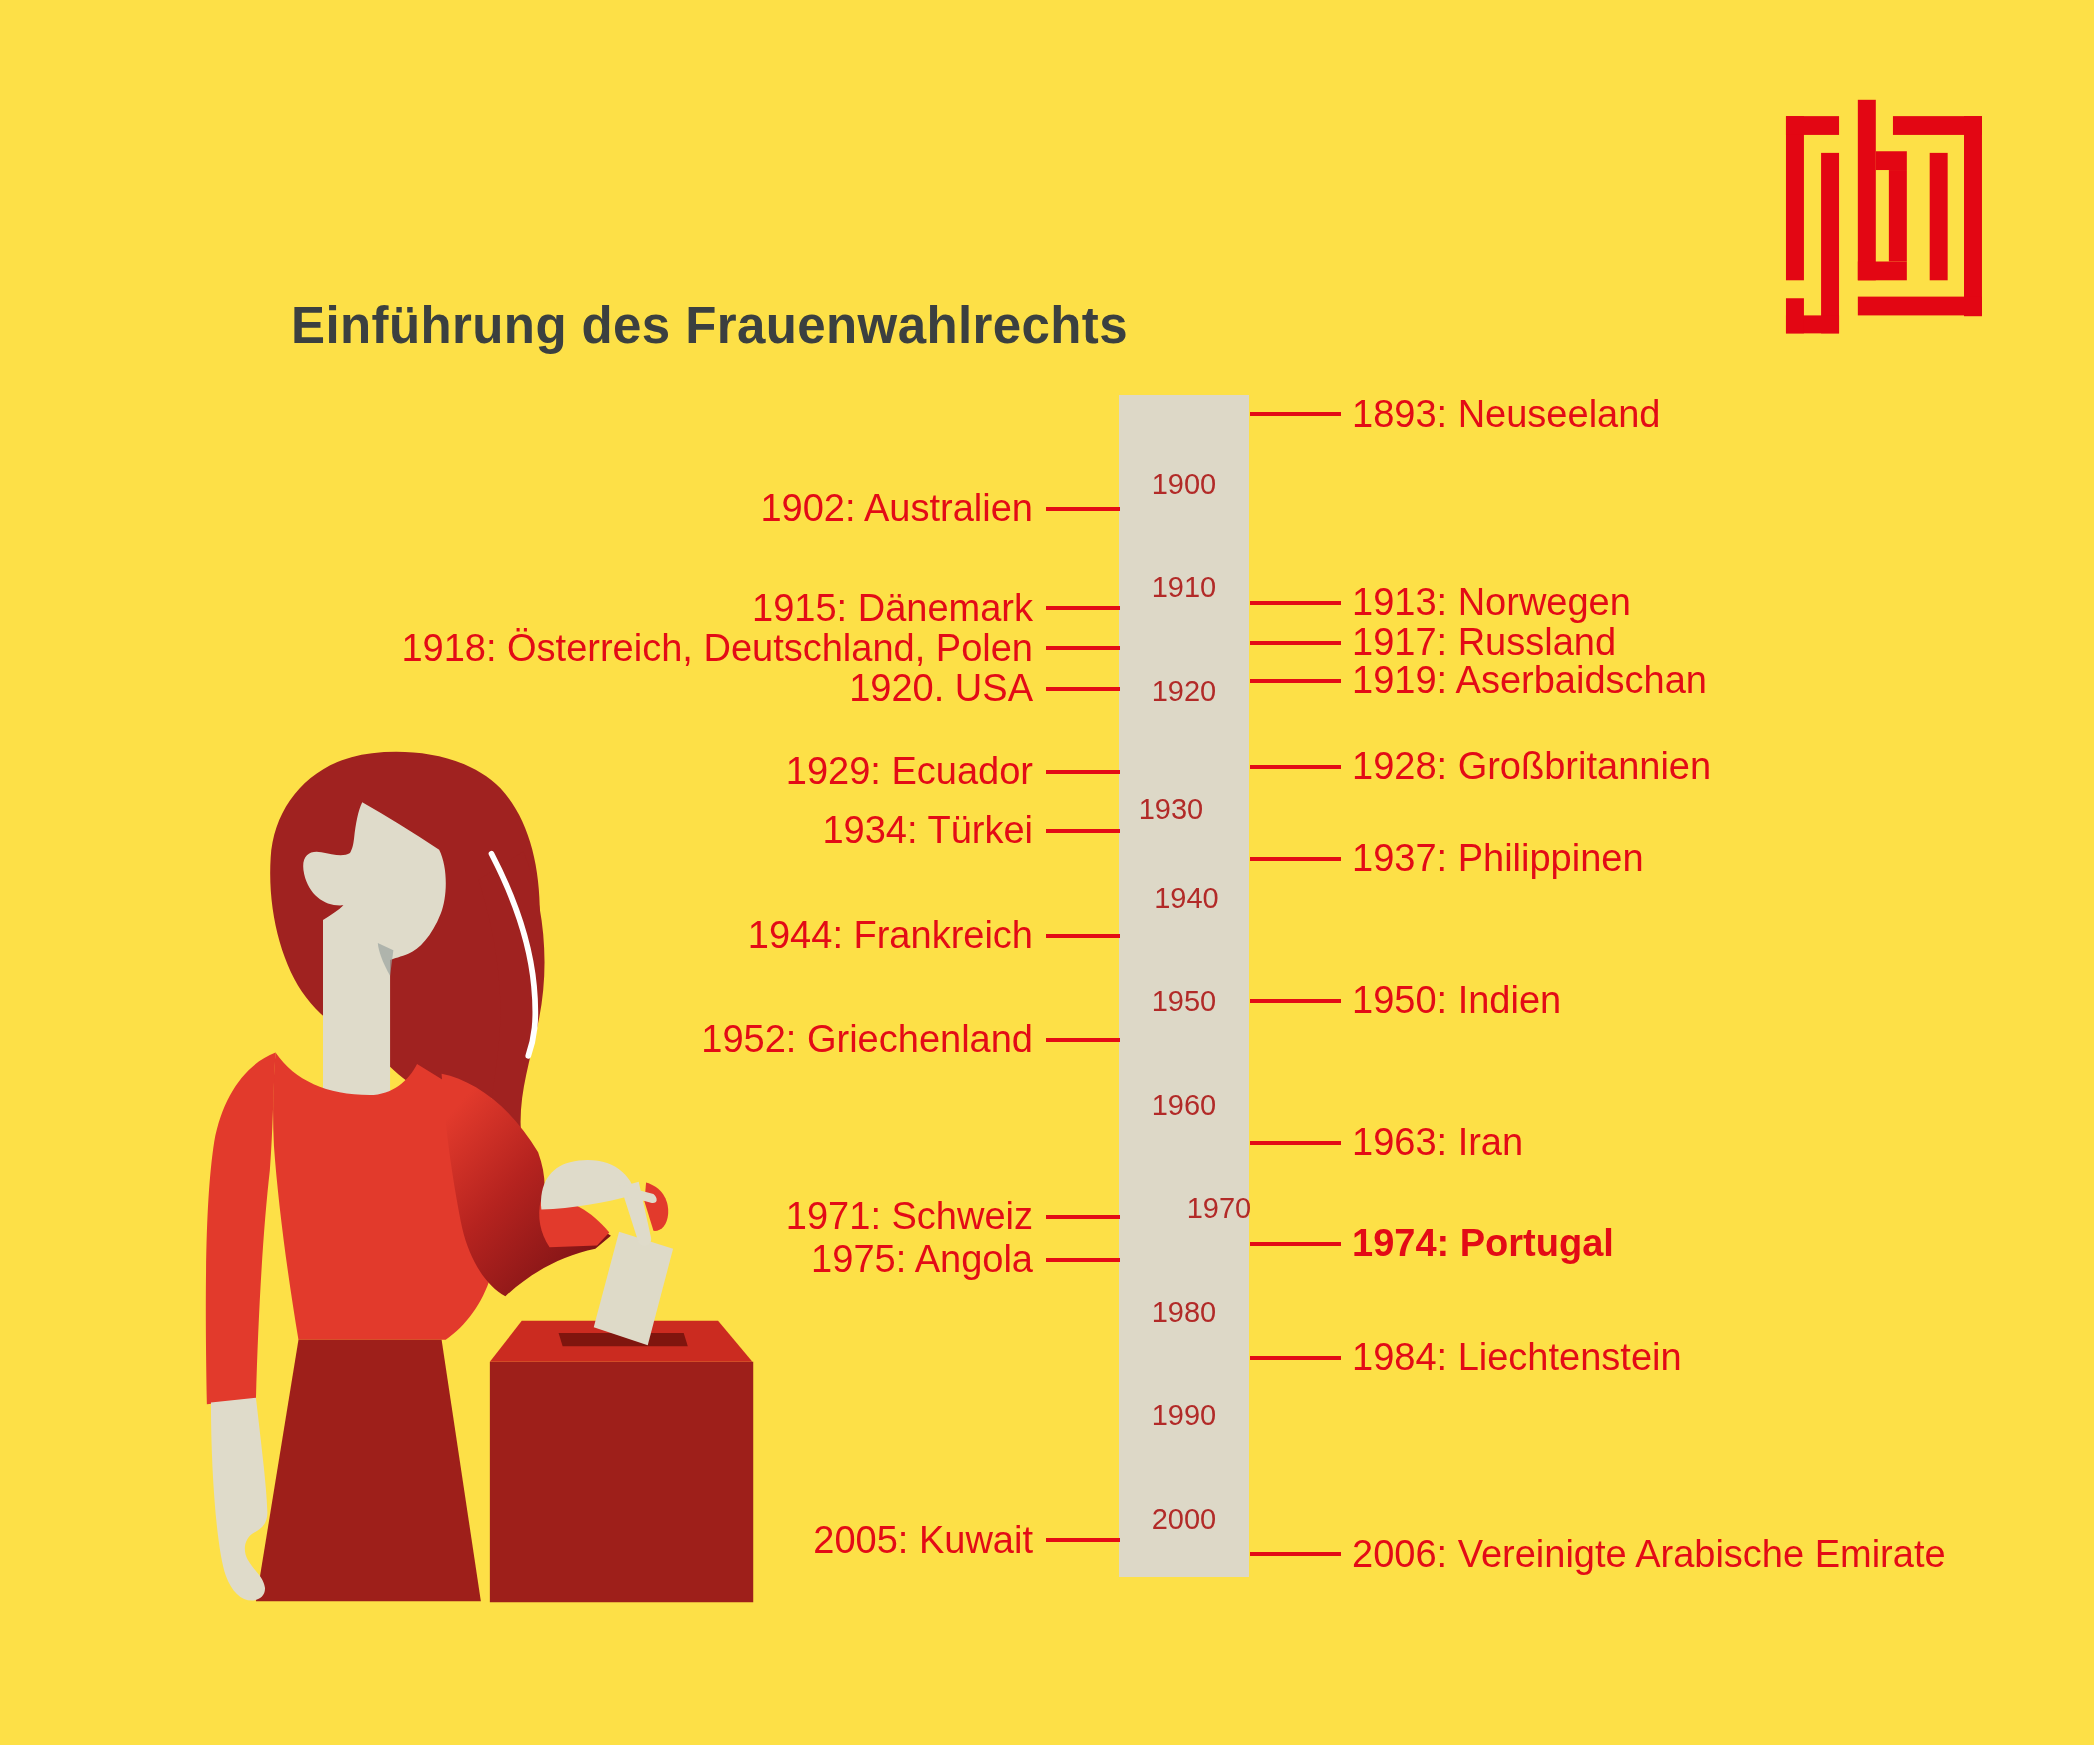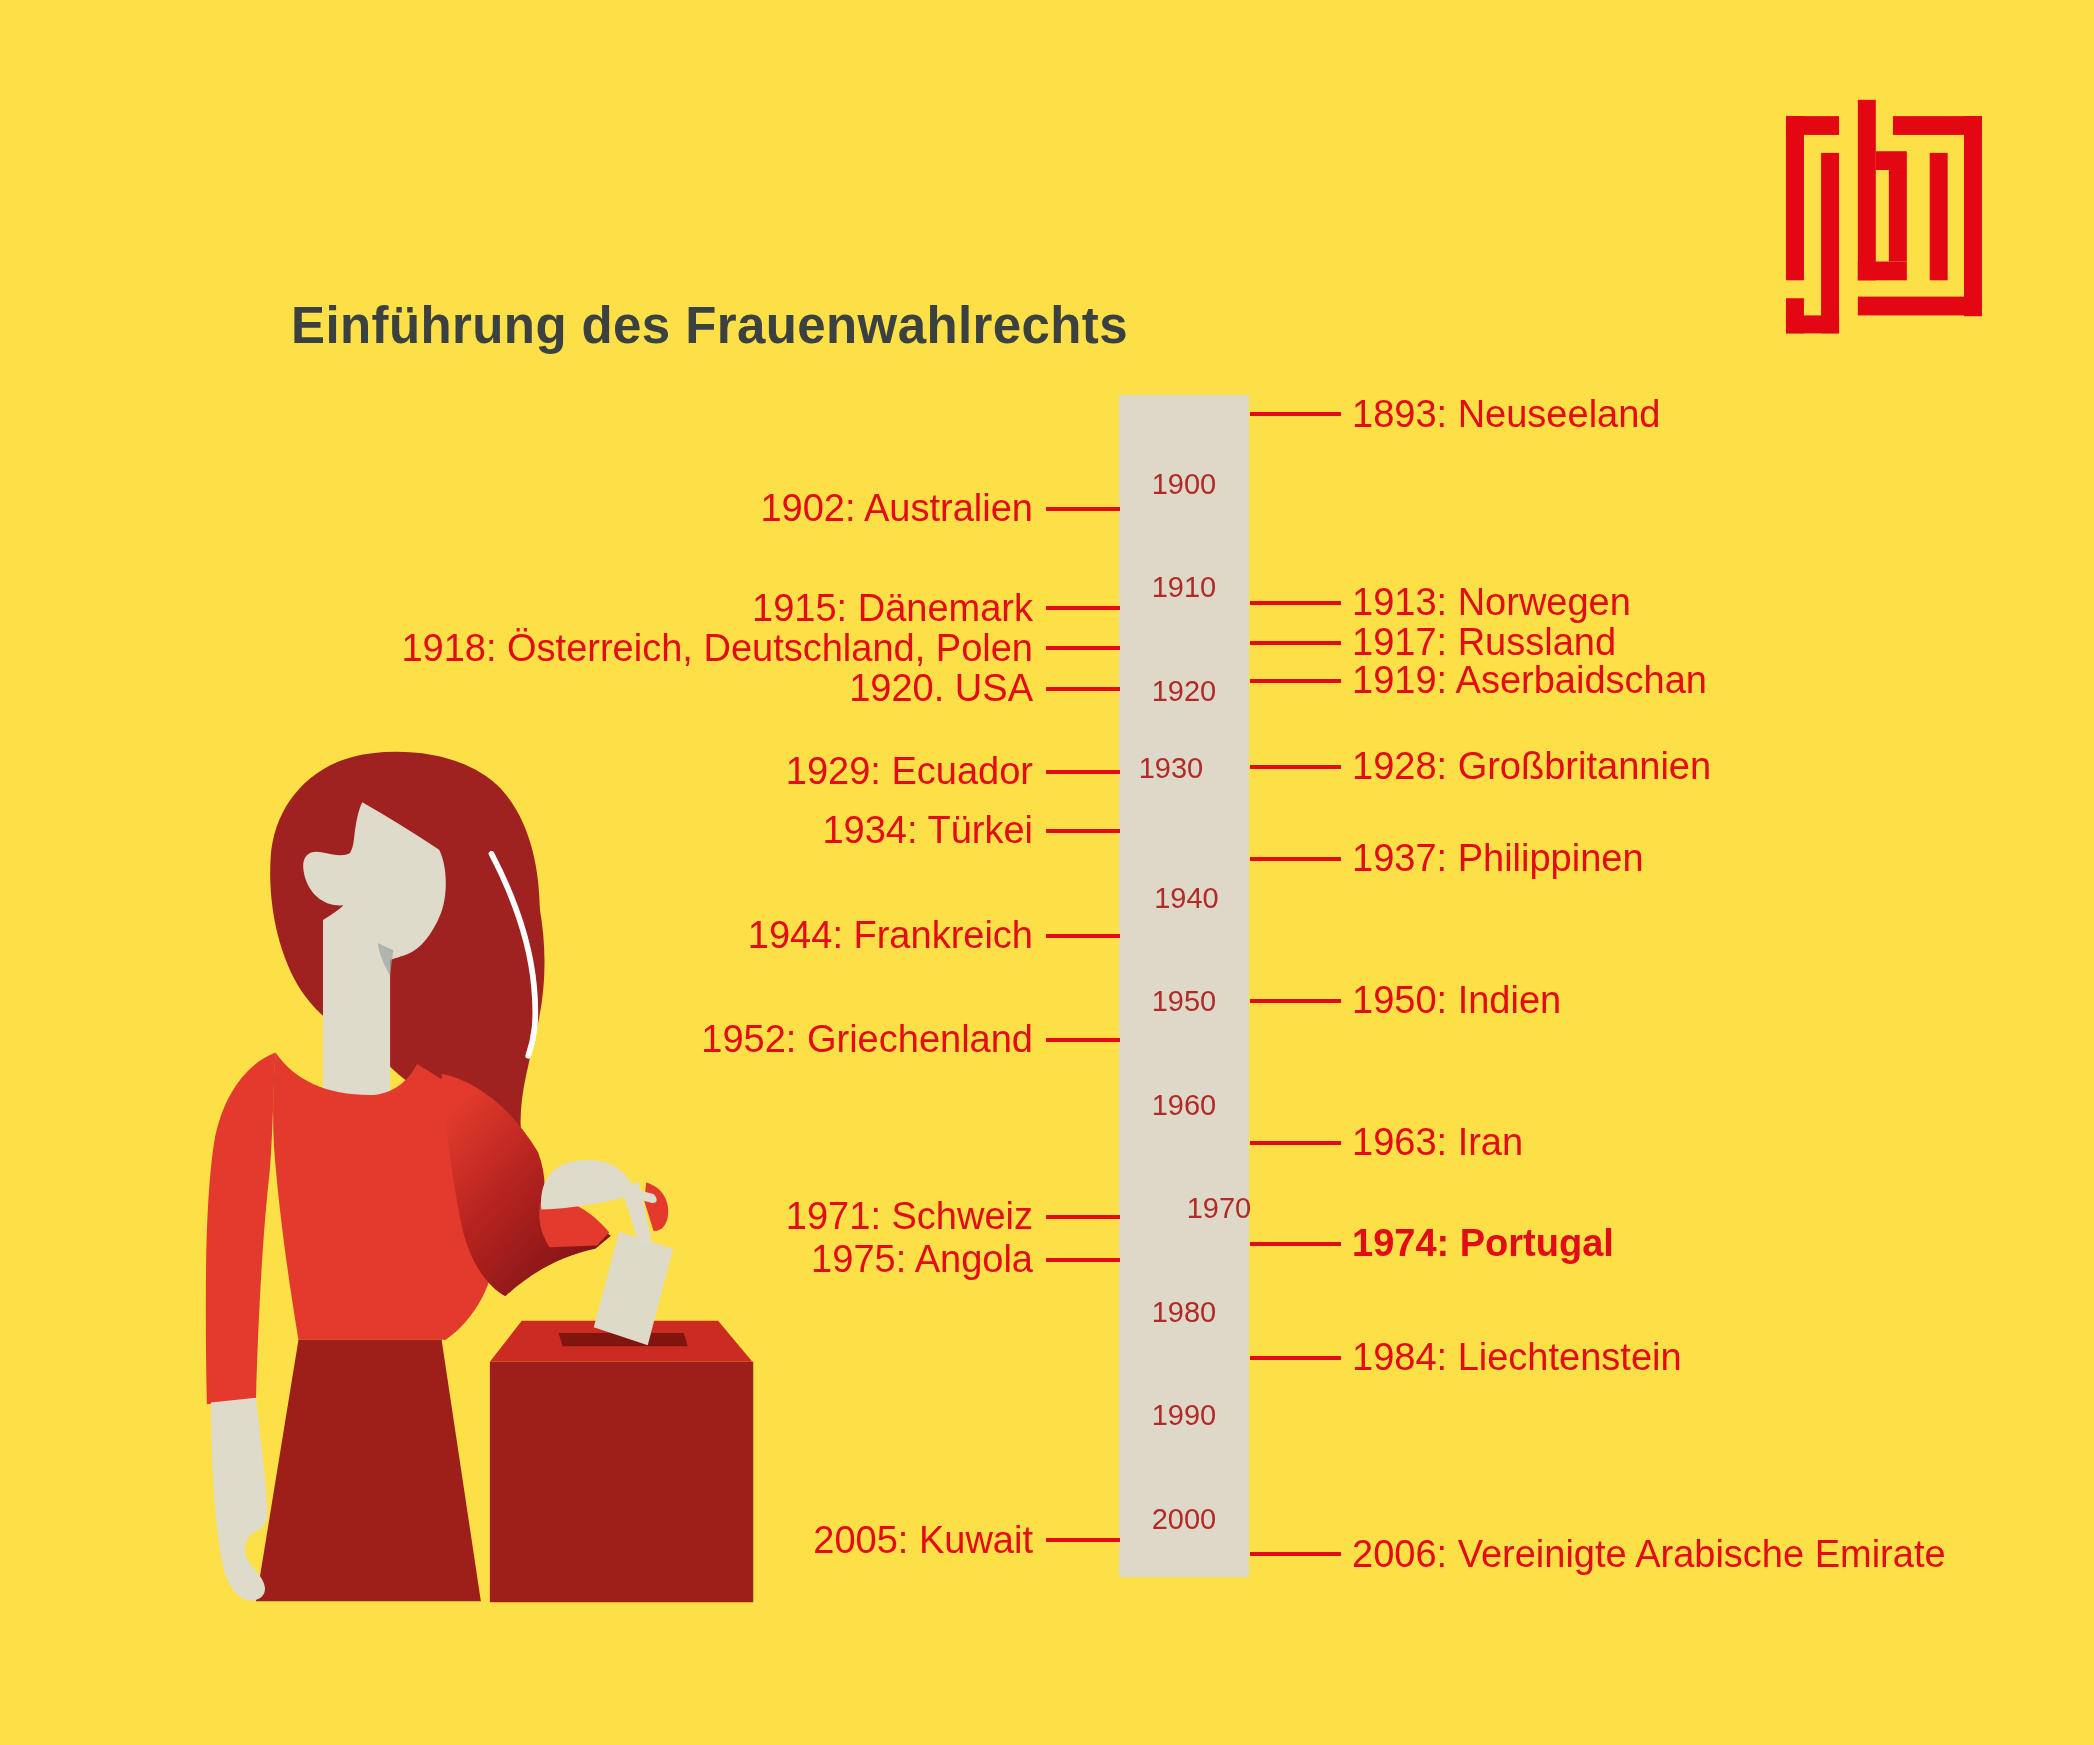--- a/index.html
+++ b/index.html
@@ -114,21 +114,21 @@
       <path d="M757,1448 L799,1459 C805,1464 804,1471 797,1470 L765,1461 Z"></path>
     </g>
   </svg>
 
   <div class="tl-bar" style="left: 1119px; top: 395px; width: 130px; height: 1182px; background: rgb(221, 216, 199);"></div>
 
   <div id="decades">
       <div class="decade" style="left: 1119px; width: 130px; top: 470px;">1900</div>
       <div class="decade" style="left: 1119px; width: 130px; top: 573px;">1910</div>
       <div class="decade" style="left: 1119px; width: 130px; top: 677px;">1920</div>
-      <div class="decade" style="left: 1119px; width: 104px; top: 754px;">1930</div>
+      <div class="decade" style="left: 1119px; width: 104px; top: 795px;">1930</div>
       <div class="decade" style="left: 1119px; width: 135px; top: 884px;">1940</div>
       <div class="decade" style="left: 1119px; width: 130px; top: 987px;">1950</div>
       <div class="decade" style="left: 1119px; width: 130px; top: 1091px;">1960</div>
       <div class="decade" style="left: 1167px; width: 104px; top: 1194px;">1970</div>
       <div class="decade" style="left: 1119px; width: 130px; top: 1298px;">1980</div>
       <div class="decade" style="left: 1119px; width: 130px; top: 1401px;">1990</div>
       <div class="decade" style="left: 1119px; width: 130px; top: 1505px;">2000</div>
     </div>
   <div id="events">
       <div class="tick" style="top: 507px; left: 1046px; width: 74px;"></div>

